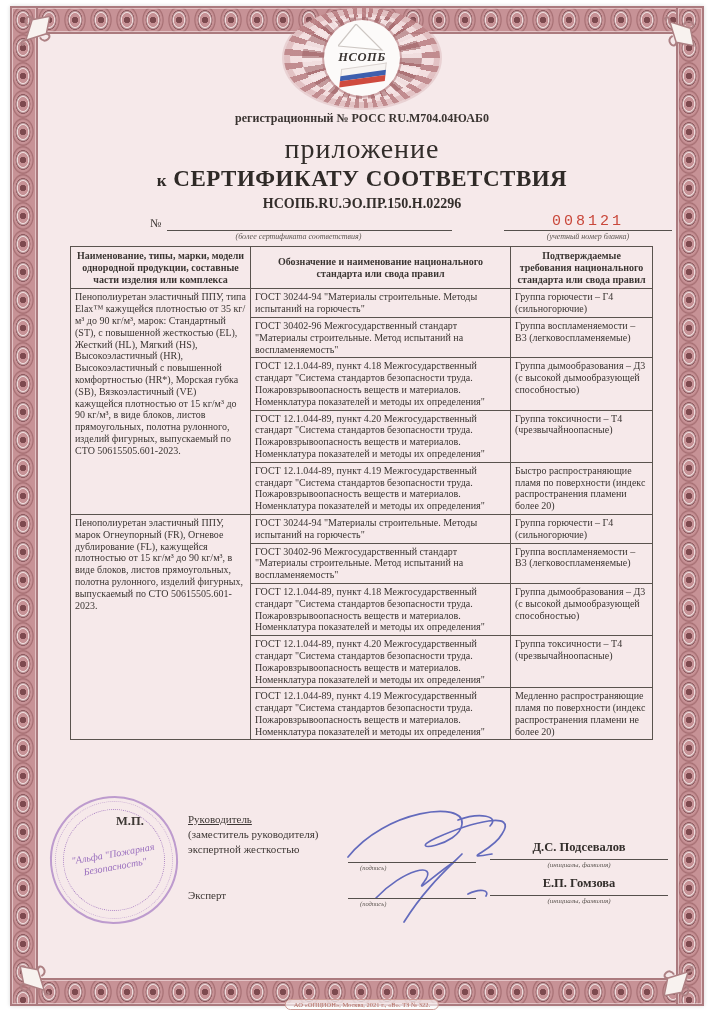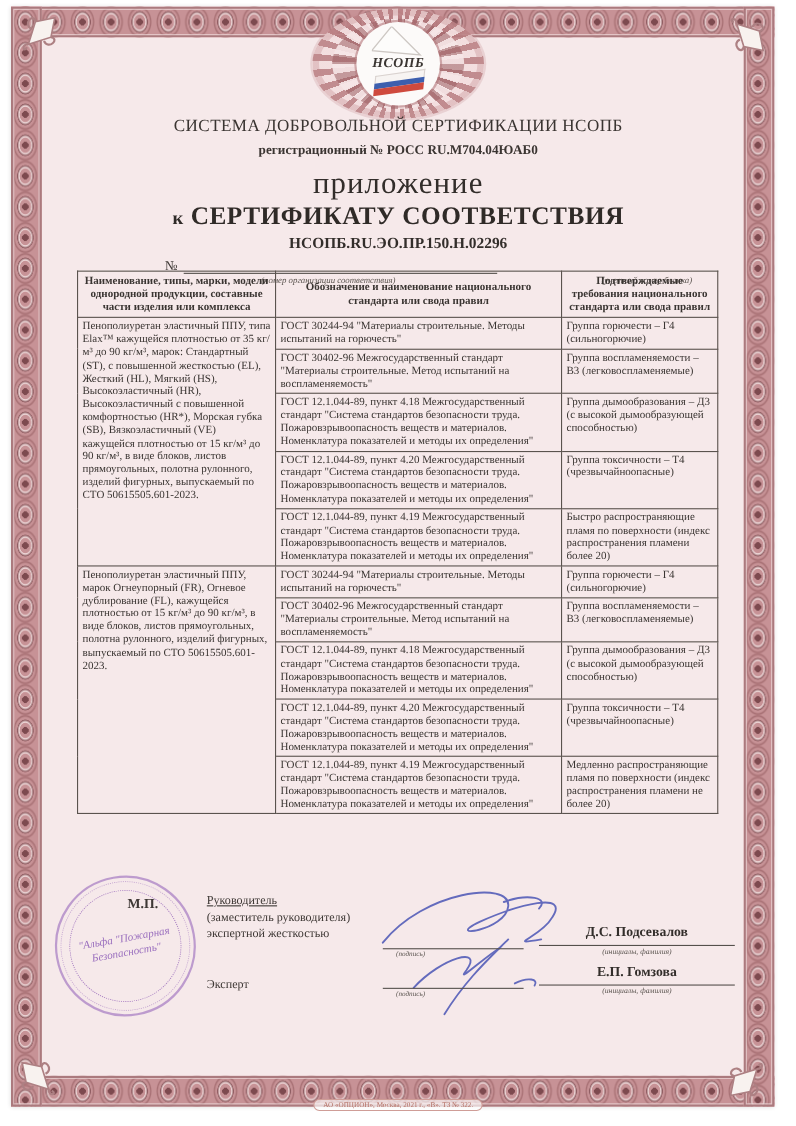--- a/index.html
+++ b/index.html
@@ -155,35 +155,37 @@
       <div class="logo-name">НСОПБ</div>
       <div class="logo-flag">
         <div class="fl-w"></div>
           <div class="fl-b"></div>
           <div class="fl-r"></div>
       </div>
     </div>
   </div>
 
   <div class="hdr">
-    <div class="h-system">СИСТЕМА ДОБРОВОЛЬНОЙ СЕРТИФИКАЦИИ НСОПБ</div>
     <div class="h-reg">регистрационный № РОСС RU.М704.04ЮАБ0</div>
     <div class="h-app">приложение</div>
     <div class="h-cert">
       <span class="k">к</span>
       <span>СЕРТИФИКАТУ СООТВЕТСТВИЯ</span>
     </div>
     <div class="h-num">НСОПБ.RU.ЭО.ПР.150.Н.02296</div>
     <div class="numline">
       <span class="nsign">№</span>
       <span class="nline"></span>
       <span class="spacer"></span>
+      <span class="serialbox">
+        <span class="serial">008121</span>
+      </span>
     </div>
     <div class="caps">
-      <span class="c1">(номер организации соответствия)</span>
+      <span class="c1">(более сертификата соответствия)</span>
       <span class="spacer"></span>
       <span class="c2">(учетный номер бланка)</span>
     </div>
   </div>
 
   <table class="cert">
     <colgroup>
         <col class="c1">
         <col class="c2">
         <col class="c3">

